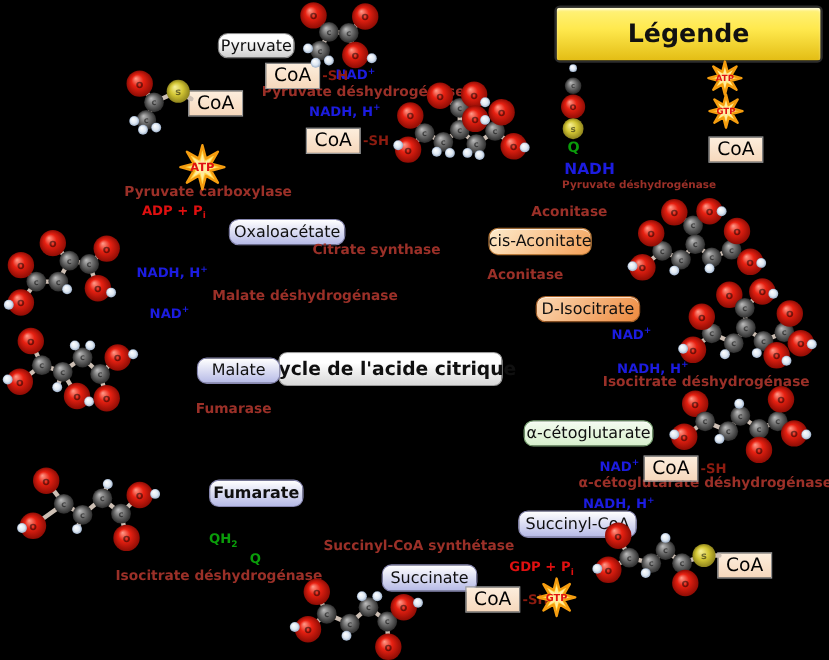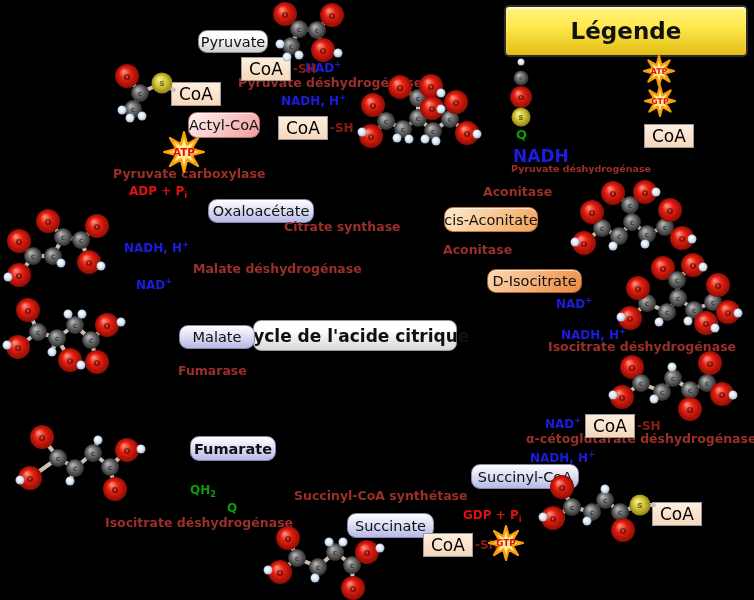--- a/index.html
+++ b/index.html
@@ -37,23 +37,23 @@
 </style>
 </head>
 <body>
 
 <div id="stage">
   <div id="legend-box">
     <span>Légende</span>
   </div>
   <div id="cycle-title" class="metab title-box">Cycle de l'acide citrique</div>
 <div class="metab st-white" style="left: 198px; top: 30px; width: 68px; height: 21px;">Pyruvate</div>
-    <div class="metab st-pink" style="left: 188px; top: 112px; width: 70px; height: 24px;">Actyl-CoA</div>
     <div class="metab st-orange" style="left: 444px; top: 207px; width: 92px; height: 23px;">cis-Aconitate</div>
     <div class="metab st-orangered" style="left: 487px; top: 269px; width: 93px; height: 22px;">D-Isocitrate</div>
+    <div class="metab st-green" style="left: 476px; top: 382px; width: 116px; height: 22px;">α-cétoglutarate</div>
     <div class="metab st-lav" style="left: 431px; top: 464px; width: 106px; height: 23px;">Succinyl-CoA</div>
     <div class="metab st-lav" style="left: 307px; top: 513px; width: 85px; height: 23px;">Succinate</div>
     <div class="metab st-lav" style="left: 150px; top: 436px; width: 84px; height: 23px; font-weight: bold;">Fumarate</div>
     <div class="metab st-lav" style="left: 139px; top: 325px; width: 74px; height: 22px;">Malate</div>
     <div class="metab st-lav" style="left: 168px; top: 199px; width: 104px; height: 22px;">Oxaloacétate</div>
     <div class="enzyme" style="left: 238px; top: 75px;">Pyruvate déshydrogénase</div>
     <div class="enzyme" style="left: 113px; top: 166px;">Pyruvate carboxylase</div>
     <div class="enzyme" style="left: 284px; top: 182px; margin-top: 37px;">Citrate synthase</div>
     <div class="enzyme" style="left: 483px; top: 184px;">Aconitase</div>
     <div class="enzyme" style="left: 443px; top: 242px;">Aconitase</div>
@@ -65,21 +65,21 @@
     <div class="enzyme" style="left: 193px; top: 261px;">Malate déshydrogénase</div>
     <div class="enzyme" style="left: 511px; top: 163px; font-size: 9.5px;">Pyruvate déshydrogénase</div>
     <div class="cof c-blue" style="left: 305px; top: 59px;">NAD<sup>+</sup></div>
     <div class="cof c-blue" style="left: 281px; top: 92px;">NADH, H<sup>+</sup></div>
     <div class="cof c-blue" style="left: 124px; top: 239px;">NADH, H<sup>+</sup></div>
     <div class="cof c-blue" style="left: 136px; top: 276px;">NAD<sup>+</sup></div>
     <div class="cof c-blue" style="left: 556px; top: 295px;">NAD<sup>+</sup></div>
     <div class="cof c-blue" style="left: 561px; top: 326px;">NADH, H<sup>+</sup></div>
     <div class="cof c-blue" style="left: 545px; top: 415px;">NAD<sup>+</sup></div>
     <div class="cof c-blue" style="left: 530px; top: 449px;">NADH, H<sup>+</sup></div>
-    <div class="cof c-blue" style="left: 513px; top: 146px; font-size: 17px;">NADH</div>
+    <div class="cof c-blue" style="left: 513px; top: 146px; font-size: 14px;">NADH</div>
     <div class="cof c-red" style="left: 129px; top: 184px;">ADP + P<sub>i</sub></div>
     <div class="cof c-red" style="left: 463px; top: 508px;">GDP + P<sub>i</sub></div>
     <div class="cof c-green" style="left: 190px; top: 483px;">QH<sub>2</sub></div>
     <div class="cof c-green" style="left: 227px; top: 501px;">Q</div>
     <div class="cof c-green" style="left: 516px; top: 127px; font-size: 13px;">Q</div>
     <div class="coa" style="left: 241px; top: 57px;">
       <span class="tag">CoA</span>
       <span class="sh">-SH</span>
     </div>
     <div class="coa" style="left: 171px; top: 82px;">

